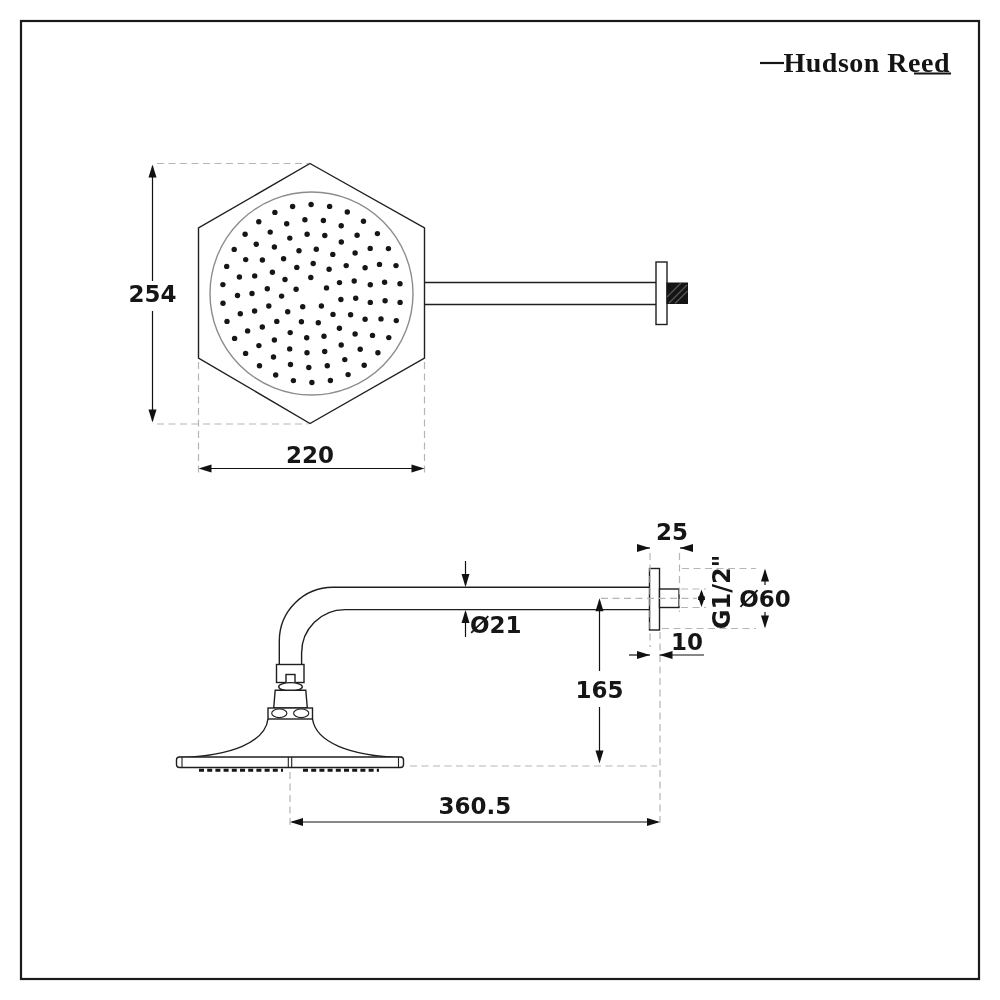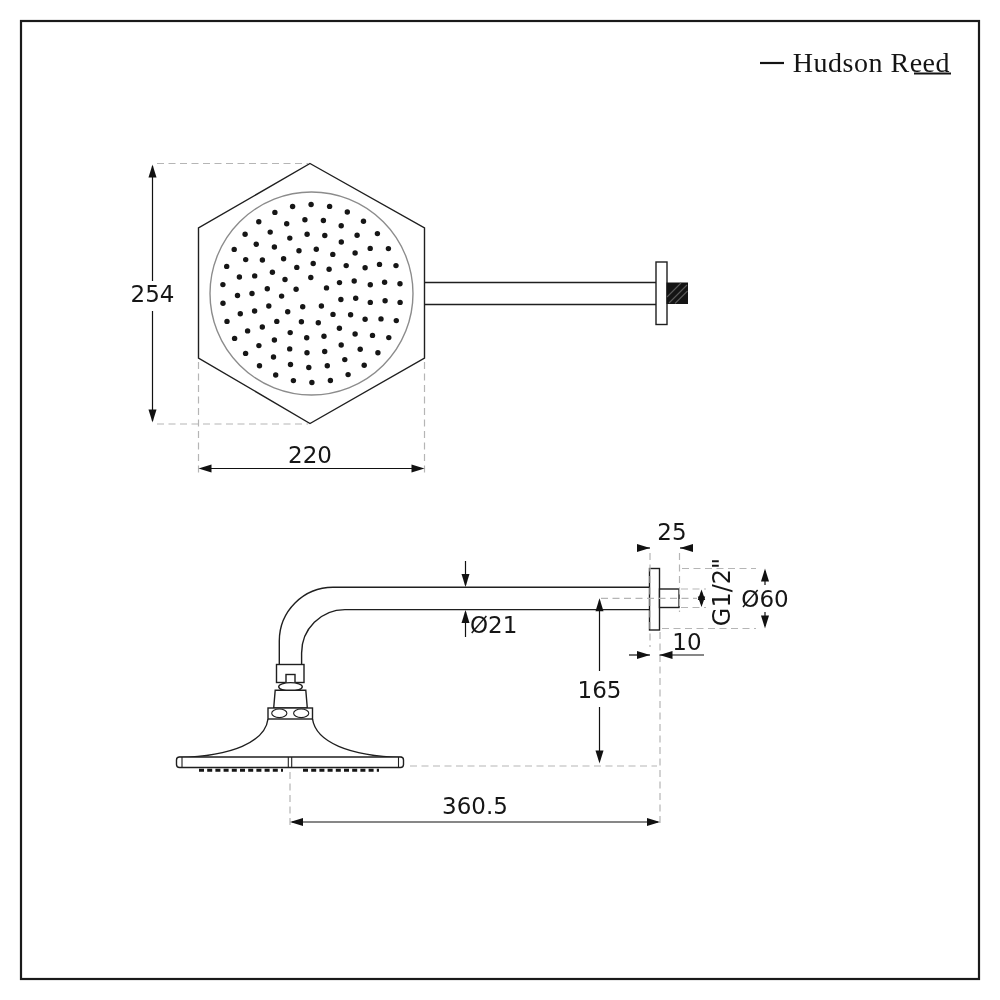--- a/index.html
+++ b/index.html
@@ -1,16 +1,16 @@
 <!DOCTYPE html>
 <html><head>
 <meta charset="utf-8">
 <style>
   html,body{margin:0;padding:0;background:#ffffff;}
-  .page{position:relative;width:1000px;height:1000px;background:#ffffff;overflow:hidden;}
+  .page{position:relative;width:1000px;height:1000px;background:#ffffff;overflow:hidden;font-weight:bold;}
   svg{position:absolute;left:0;top:0;}
   .outline{fill:none;stroke:#1f1f1f;stroke-width:1.4;}
   .outline-thin{fill:none;stroke:#1f1f1f;stroke-width:1.1;}
   .whitepart{fill:#ffffff;stroke:#1f1f1f;stroke-width:1.4;}
   .graycircle{fill:none;stroke:#8c8c8c;stroke-width:1.4;}
   .dim{stroke:#111111;stroke-width:1.2;fill:none;}
   .arrow{fill:#111111;stroke:none;}
   .ext{stroke:#b5b5b5;stroke-width:1.2;fill:none;stroke-dasharray:7 4.5;}
   .dimtext{font-family:"DejaVu Sans","Liberation Sans",sans-serif;font-size:23px;fill:#161616;}
   .dimtext-rot{font-family:"DejaVu Sans","Liberation Sans",sans-serif;font-size:24px;fill:#161616;}

